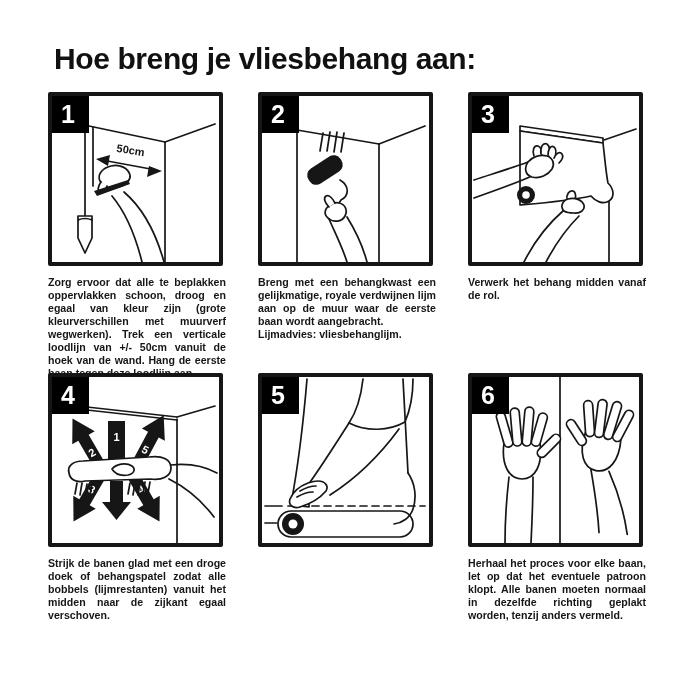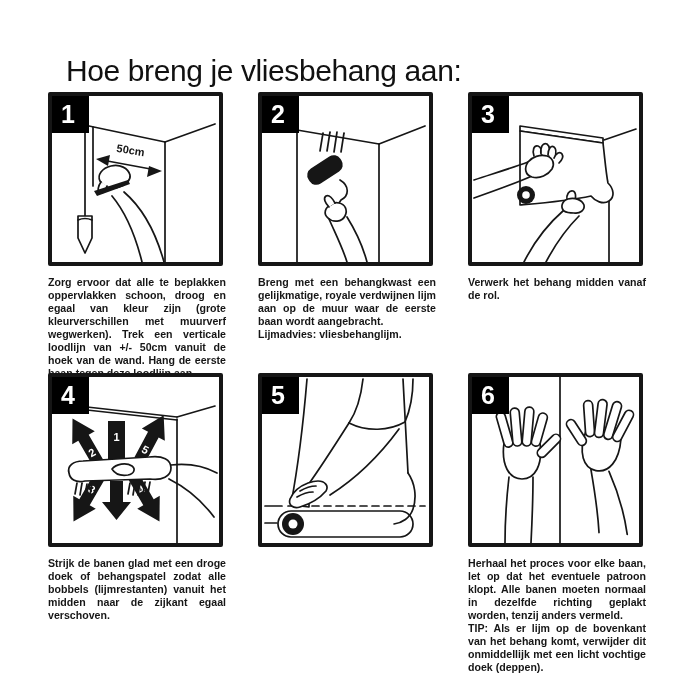--- a/index.html
+++ b/index.html
@@ -2,22 +2,22 @@
 <html><head>
 <meta charset="utf-8">
 <style>
   html,body{margin:0;padding:0;}
   body{
     width:700px;height:700px;background:#ffffff;position:relative;
     font-family:"Liberation Sans","DejaVu Sans",sans-serif;color:#161616;
     overflow:hidden;
   }
   .page-title{
-    position:absolute;left:50px;top:38px;margin:16px;
-    font-size:30px;font-weight:normal;letter-spacing:-0.4px;color:#111;
+    position:absolute;left:50px;top:38px;margin:4px;
+    font-size:30px;font-weight:bold;letter-spacing:-0.4px;color:#111;
     white-space:nowrap;
   }
   .cell{position:absolute;width:178px;}
   .panel{
     box-sizing:border-box;position:relative;width:175px;height:174px;
     border:4px solid #161616;border-radius:2px;background:#fff;
   }
   .badge{
     position:absolute;top:0;left:0;width:37px;height:37px;background:#000;
     color:#fff;font-size:25px;font-weight:bold;line-height:36px;
@@ -243,15 +243,14 @@
             <rect class="f" x="8.5" y="-47" width="9" height="34" rx="4.5"></rect>
           </g>
         <g transform="rotate(-45 -17 -4)">
             <rect class="f" x="-22" y="-32" width="9" height="29" rx="4.5"></rect>
           </g>
       </g>
     </svg>
   </div>
   <div class="caption">
     <p>Herhaal het proces voor elke baan, let op dat het eventuele patroon klopt. Alle banen moeten normaal in dezelfde richting geplakt worden, tenzij anders vermeld.</p>
-    <p>TIP: Als er lijm op de bovenkant van het behang komt, verwijder dit onmiddellijk met een licht vochtige doek (deppen).</p>
   </div>
 </div>
 
 </body></html>

